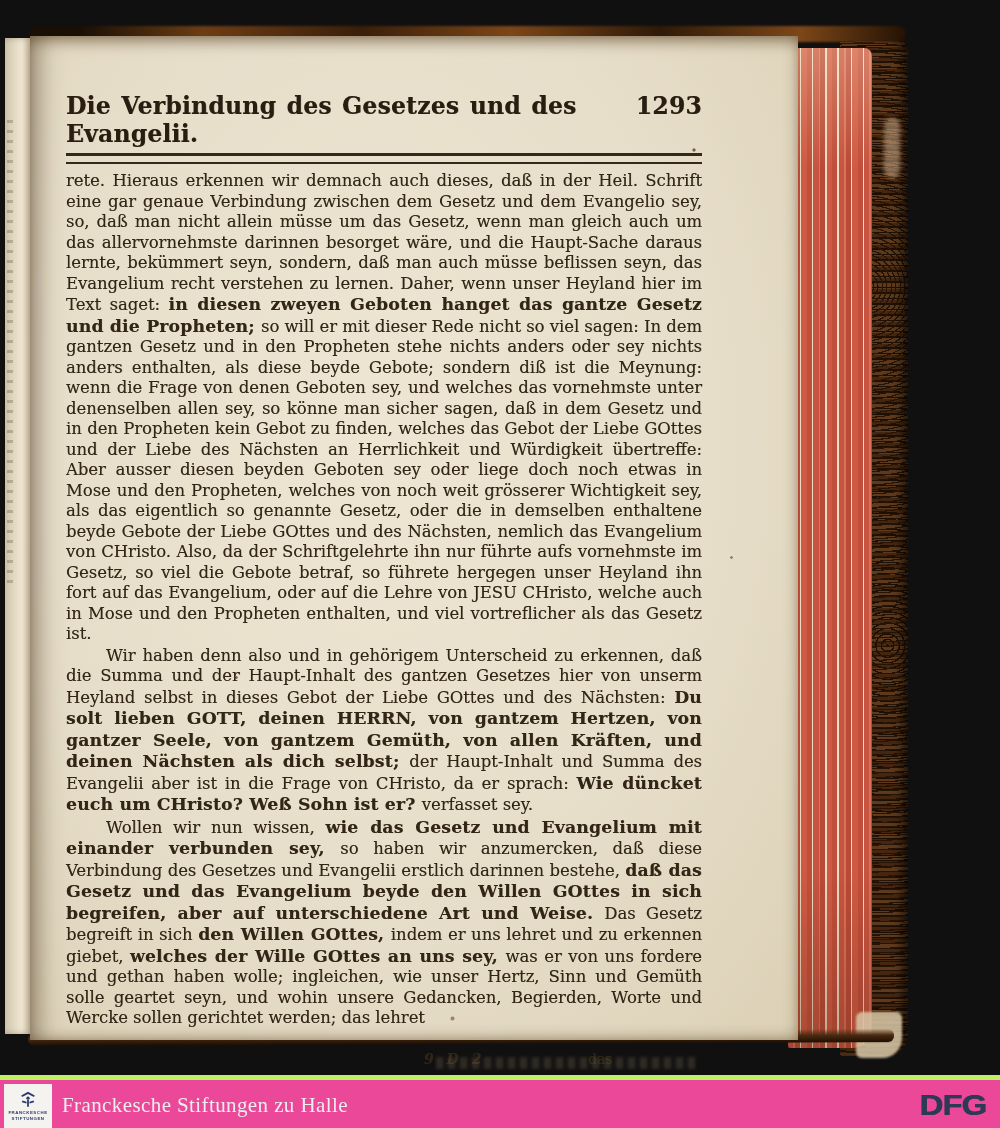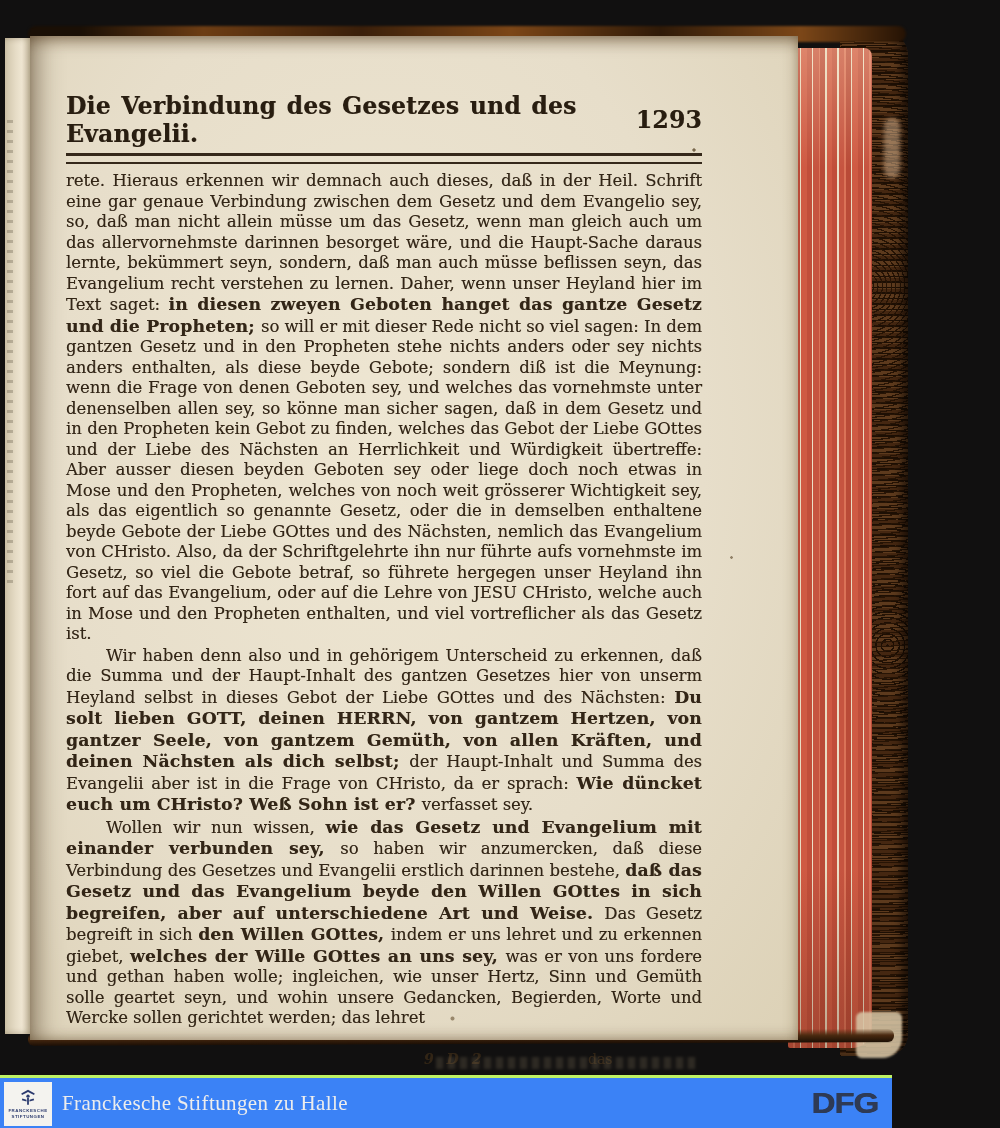--- a/index.html
+++ b/index.html
@@ -51,40 +51,40 @@
       radial-gradient(ellipse at 45% 40%, #eee6d2 0%, #e7deca 55%, #dcd1b6 100%);
     background-position:662px 112px, 540px 70px, 205px 640px, 420px 980px, 700px 520px, 0 0;
     background-size:4px 4px, 3px 3px, 3px 3px, 5px 5px, 3px 3px, 100% 100%;
     background-repeat:no-repeat,no-repeat,no-repeat,no-repeat,no-repeat,no-repeat;
     box-shadow:inset 20px 0 24px -12px rgba(70,50,25,.50),
                inset 0 12px 16px -8px rgba(70,40,10,.55),
                inset 0 -8px 12px -6px rgba(90,60,30,.35),
                inset -10px 0 14px -8px rgba(110,80,40,.30);}
   
   .text-block{position:absolute;left:36px;top:56px;width:636px;color:#322516;}
-  .running-head{display:flex;justify-content:center;align-items:center;gap:16px;
+  .running-head{display:flex;justify-content:center;align-items:flex-start;gap:16px;
     font-size:23.5px;font-weight:bold;color:#281d10;letter-spacing:.2px;word-spacing:2px;
     text-shadow:.4px 0 0 rgba(40,29,16,.6);}
   .head-rule{margin-top:5px;height:6px;border-top:3px solid #35281a;border-bottom:2px solid #35281a;}
   .body-text{margin-top:7px;font-size:16.4px;line-height:20.5px;text-align:justify;
     text-shadow:.3px 0 0 rgba(50,37,22,.45);}
   .p{margin:0;}
   .p.indent{text-indent:40px;margin-top:1px;}
   .em{font-weight:bold;font-size:1.05em;letter-spacing:.2px;margin-top:44px;}
   .sig-row{position:relative;height:24px;margin-top:20px;font-size:14px;}
   .sig{position:absolute;left:358px;top:0;letter-spacing:4px;font-style:italic;font-weight:bold;}
   .catch{position:absolute;left:522px;top:0;font-weight:normal;}
   .show-through{position:absolute;left:23px;top:100%;margin-top:8px;color:#baae93;
     font-size:15px;filter:blur(.8px);margin-left:46px;}
   .smudge{position:absolute;left:370px;top:100%;margin-top:-16px;width:260px;height:12px;
     background:repeating-linear-gradient(90deg, rgba(150,135,105,.4) 0 7px, rgba(150,135,105,.05) 7px 12px);
     filter:blur(1.4px);opacity:.55;}
   
-  .footer{position:absolute;left:0;top:1075px;width:892px;height:53px;background:#3b82f6;
-    border-top:3px solid #bef264;box-sizing:border-box;}
+  .footer{position:absolute;left:0;top:1075px;width:1000px;height:53px;background:#ec4899;
+    border-top:5px solid #bef264;box-sizing:border-box;}
   .logo-box{position:absolute;left:4px;top:4px;width:48px;height:44px;background:#f4f3ef;
     display:flex;flex-direction:column;align-items:center;justify-content:center;gap:1px;}
   .logo-box svg{display:block;}
   .logo-text{font-family:"Liberation Sans",sans-serif;font-weight:bold;font-size:4.4px;
     letter-spacing:.5px;color:#2b3a6e;text-align:center;line-height:5.4px;}
   .inst-name{position:absolute;left:62px;top:0;height:50px;display:flex;align-items:center;
     font-family:"Liberation Serif",serif;font-size:21px;color:#ededed;letter-spacing:.4px;}
   .dfg{position:absolute;right:14px;top:0;height:50px;display:flex;align-items:center;
     font-family:"Liberation Sans",sans-serif;font-weight:bold;font-size:33px;color:#2e3a55;
     letter-spacing:-1px;transform:scaleY(.92);text-shadow:.6px 0 0 #2e3a55;}

